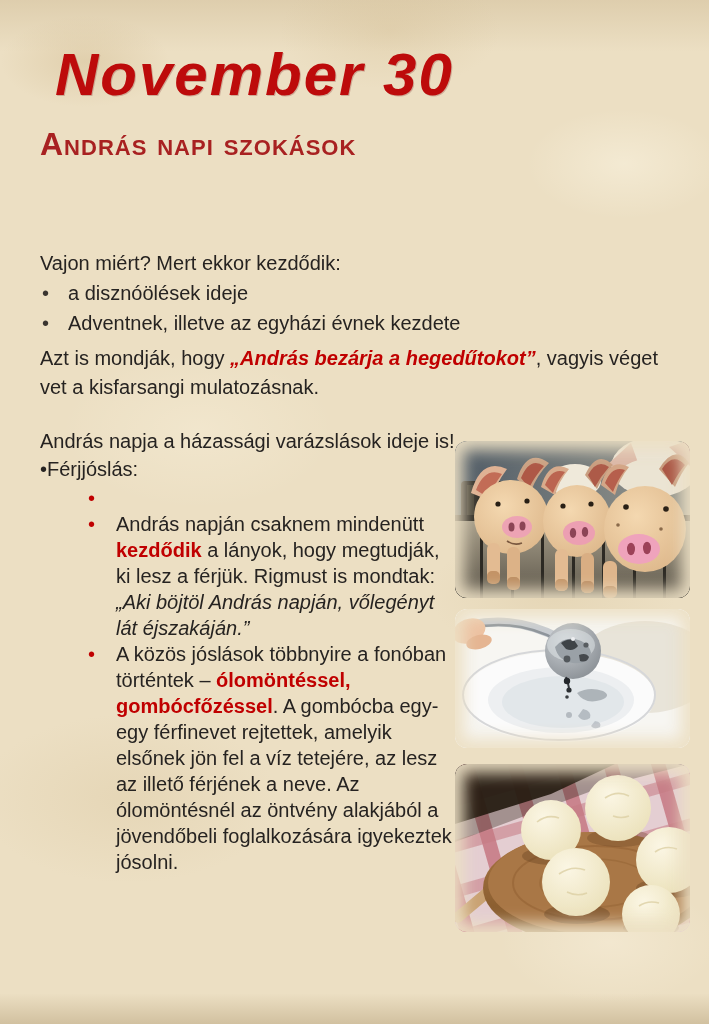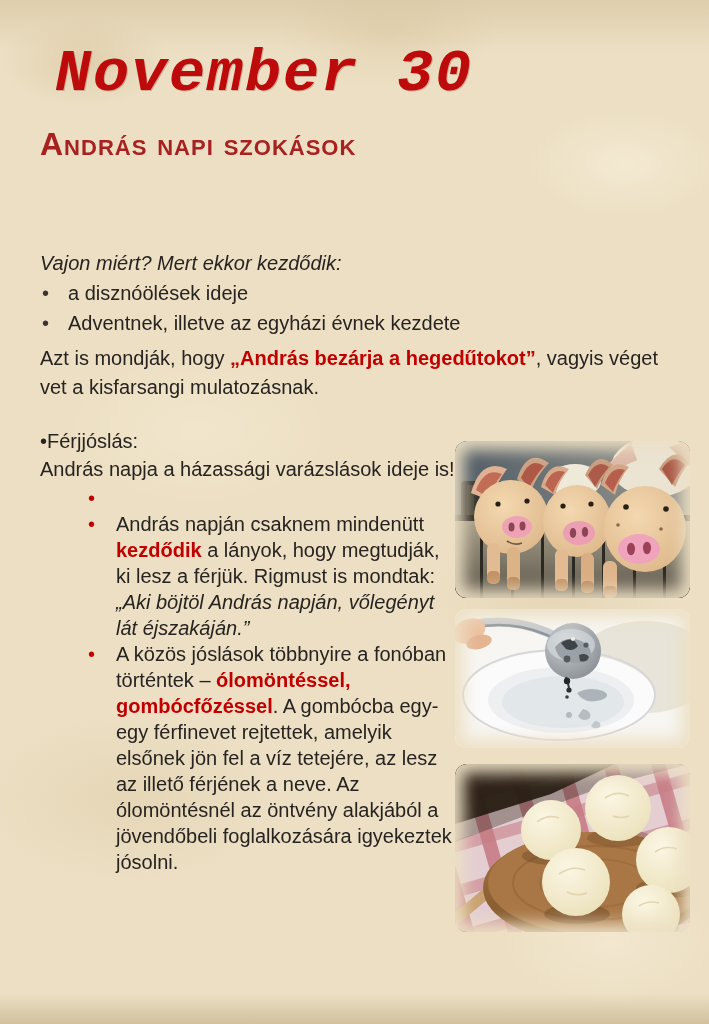--- a/index.html
+++ b/index.html
@@ -12,49 +12,49 @@
       radial-gradient(ellipse 170px 90px at 55% 3%, rgba(209,186,142,.30), transparent 65%),
       radial-gradient(ellipse 150px 85px at 88% 16%, rgba(255,250,234,.40), transparent 65%),
       radial-gradient(ellipse 210px 120px at 28% 42%, rgba(255,248,230,.28), transparent 65%),
       radial-gradient(ellipse 190px 100px at 78% 58%, rgba(206,183,138,.22), transparent 65%),
       radial-gradient(ellipse 230px 130px at 18% 78%, rgba(211,189,146,.26), transparent 65%),
       radial-gradient(ellipse 170px 95px at 86% 92%, rgba(255,248,232,.33), transparent 65%),
       linear-gradient(to bottom, rgba(186,161,116,.28), rgba(0,0,0,0) 5%, rgba(0,0,0,0) 97%, rgba(160,136,94,.35));
   }
   .title{
     position:absolute;left:55px;top:40px;margin:0;
-    font-family:Liberation Mono, monospace;font-style:italic;font-weight:bold;
+    font-family:Liberation Sans, sans-serif;font-style:italic;font-weight:bold;
     font-size:60px;letter-spacing:2px;color:#bd0b0b;
     text-shadow:1px 1px 0 rgba(120,20,20,.25);
   }
   .subtitle{
     position:absolute;left:40px;top:126px;margin:0;
     font-size:32px;font-weight:bold;font-variant:small-caps;
     letter-spacing:1px;color:#a82121;text-align:right;
   }
   .intro{position:absolute;left:40px;top:194px;margin:0;font-size:20px;width:650px;}
   .why{position:absolute;left:40px;top:248px;width:640px;font-size:20px;line-height:30px;}
-  .why p{margin:0;font-style:italic;}
+  .why p{margin:0;}
   ul.plain{list-style:none;margin:0;padding:0;}
   li.row{display:flex;align-items:flex-start;}
   .dot{flex:0 0 22px;text-align:left;}
   .why .dot{color:#3a3530;}
   .why li .txt{flex:1;}
   .why li{padding-left:0;}
   .why .dot{padding-left:2px;}
   .why .txt{margin-left:4px;}
   .saying{position:absolute;left:40px;top:344px;width:645px;margin:0;font-size:20px;line-height:29px;}
   .marriage{position:absolute;left:40px;top:427px;width:425px;font-size:20px;line-height:28px;}
   .marriage p{margin:0;}
   ul.sub{list-style:none;margin:2px 0 0 0;padding:0;}
   ul.sub li{display:flex;align-items:flex-start;line-height:26px;}
   ul.sub .dot{flex:0 0 28px;margin-left:48px;color:#c00000;}
   ul.sub .txt{flex:1;max-width:342px;}
   .run-red-bold{color:#c00000;font-weight:bold;}
-  .run-red-bold-italic{color:#c00000;font-weight:bold;}
+  .run-red-bold-italic{color:#c00000;font-weight:bold;font-style:italic;}
   .run-italic{font-style:italic;}
   .run-normal{}
   .photo{position:absolute;left:455px;width:235px;border-radius:12px;overflow:hidden;}
   .photo svg{display:block;width:100%;height:100%;}
   .photo::after{
     content:"";position:absolute;inset:0;border-radius:12px;pointer-events:none;
     box-shadow:inset 0 0 15px 9px rgba(236,223,196,.95);
   }
   #photo-pigs{top:441px;height:157px;}
   #photo-lead{top:609px;height:139px;}
@@ -84,22 +84,22 @@
       <li class="row">
         <span class="dot">•</span>
         <span class="txt">Adventnek, illetve az egyházi évnek kezdete</span>
       </li>
     </ul>
   </div>
 
   <p class="saying"><span class="run-normal">Azt is mondják, hogy </span><span class="run-red-bold-italic">„András bezárja a hegedűtokot”</span><span class="run-normal">,  vagyis véget vet a kisfarsangi mulatozásnak.</span></p>
 
   <div class="marriage">
+    <p>András napja a házassági varázslások ideje is!</p>
     <p>•Férjjóslás:</p>
-    <p>András napja a házassági varázslások ideje is!</p>
     <ul class="sub">
       <li>
         <span class="dot">•</span>
       </li>
       <li>
         <span class="dot">•</span>
         <span class="txt"><span class="run-normal">András napján csaknem mindenütt </span><span class="run-red-bold">kezdődik</span><span class="run-normal"> a lányok, hogy megtudják, ki lesz a férjük. Rigmust is mondtak: </span><span class="run-italic">„Aki böjtöl András napján, vőlegényt lát éjszakáján.”</span></span>
       </li>
       <li>
         <span class="dot">•</span>

